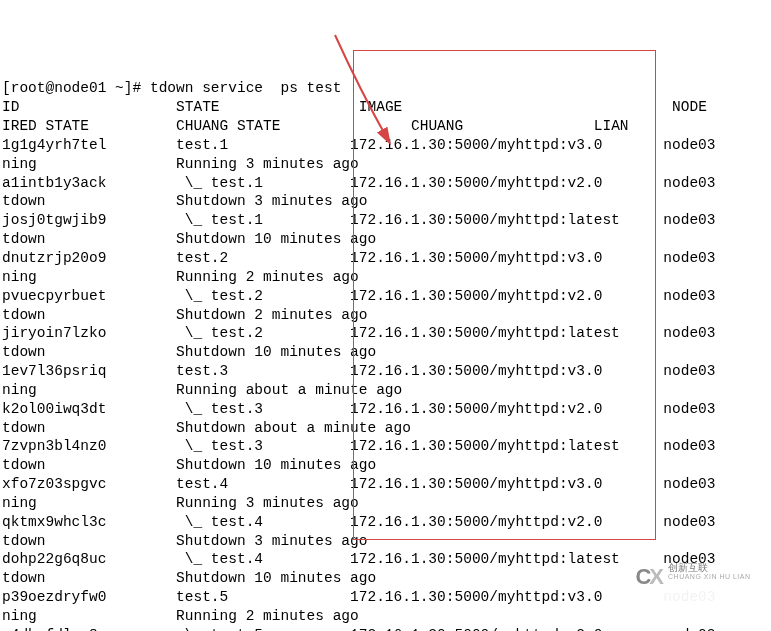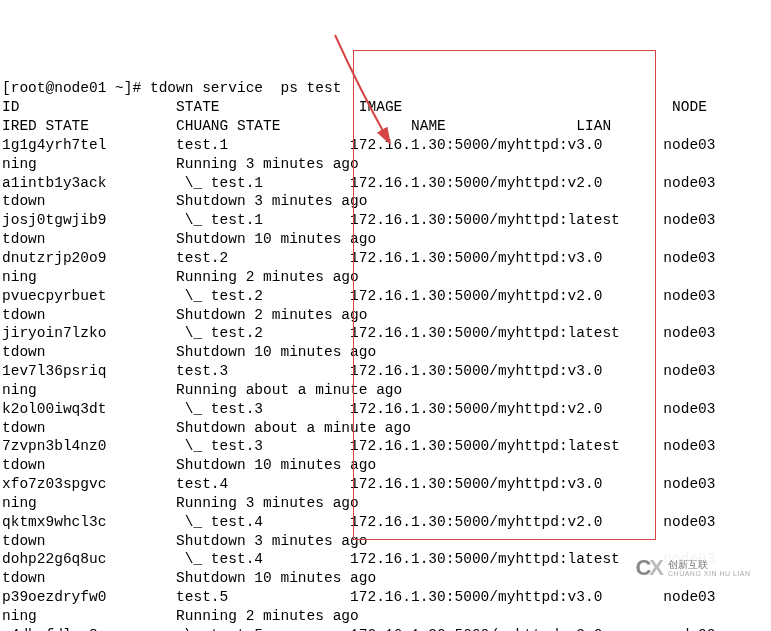--- a/index.html
+++ b/index.html
@@ -33,26 +33,25 @@
     }
     .arrow {
       position: absolute;
       left: 330px;
       top: 30px;
       pointer-events: none;
     }
     .watermark {
       position: absolute;
       right: 8px;
-      bottom: 43px;
+      bottom: 28px;
       width: 140px;
       height: 40px;
       background: rgba(255,255,255,0.95);
       display: flex;
-      align-items: center;
       justify-content: center;
       font-family: sans-serif;
       font-size: 16px;
       color: #999;
       border-radius: 2px;
     }
     .watermark .cx {
       color: #888;
       font-weight: bold;
       font-size: 22px;
@@ -74,21 +73,21 @@
       letter-spacing: 0.5px;
     }
   </style>
 </head>
 <body>
 
 
 
 <div class="terminal"><span>[root@node01 ~]# tdown service  ps test</span>
 <span>ID</span>                  <span>STATE</span>                <span>IMAGE</span>                               <span>NODE</span>
-<span>IRED STATE</span>          <span>CHUANG STATE</span>               <span>NAME</span>               <span>LIAN</span>
+<span>IRED STATE</span>          <span>CHUANG STATE</span>               <span>CHUANG</span>               <span>LIAN</span>
 <div id="rows">1g1g4yrh7tel        test.1              172.16.1.30:5000/myhttpd:v3.0       node03
 ning                Running 3 minutes ago
 a1intb1y3ack         \_ test.1          172.16.1.30:5000/myhttpd:v2.0       node03
 tdown               Shutdown 3 minutes ago
 josj0tgwjib9         \_ test.1          172.16.1.30:5000/myhttpd:latest     node03
 tdown               Shutdown 10 minutes ago
 dnutzrjp20o9        test.2              172.16.1.30:5000/myhttpd:v3.0       node03
 ning                Running 2 minutes ago
 pvuecpyrbuet         \_ test.2          172.16.1.30:5000/myhttpd:v2.0       node03
 tdown               Shutdown 2 minutes ago

